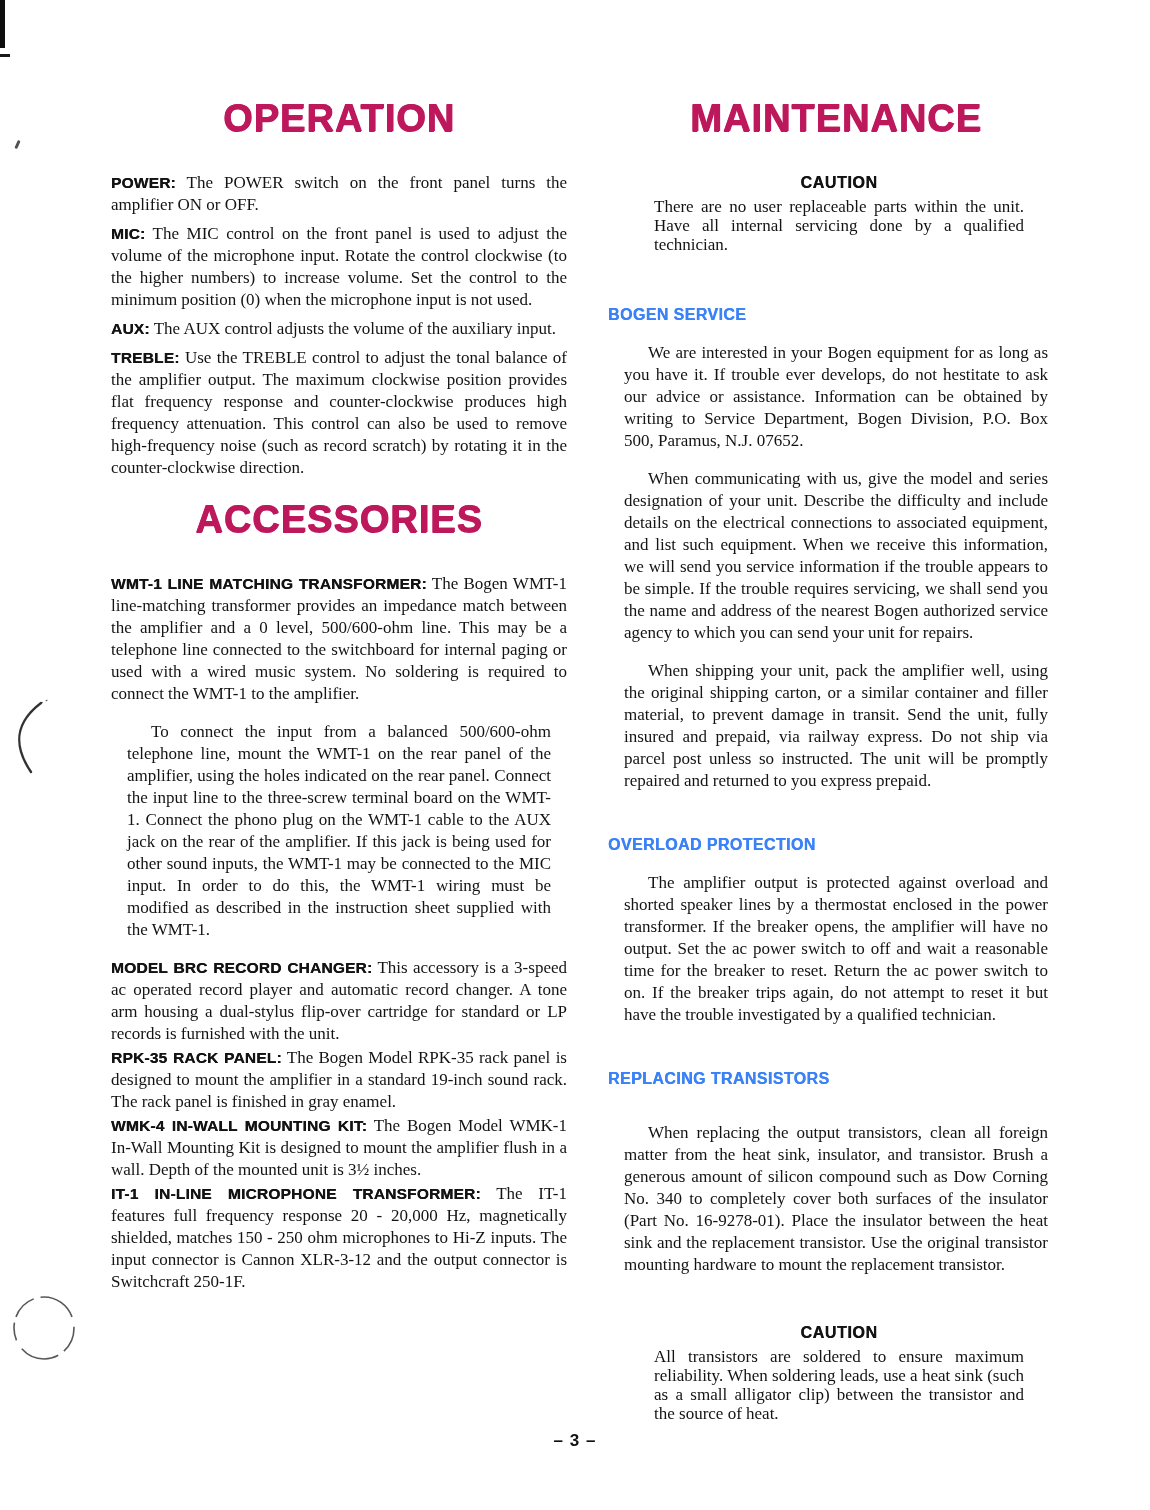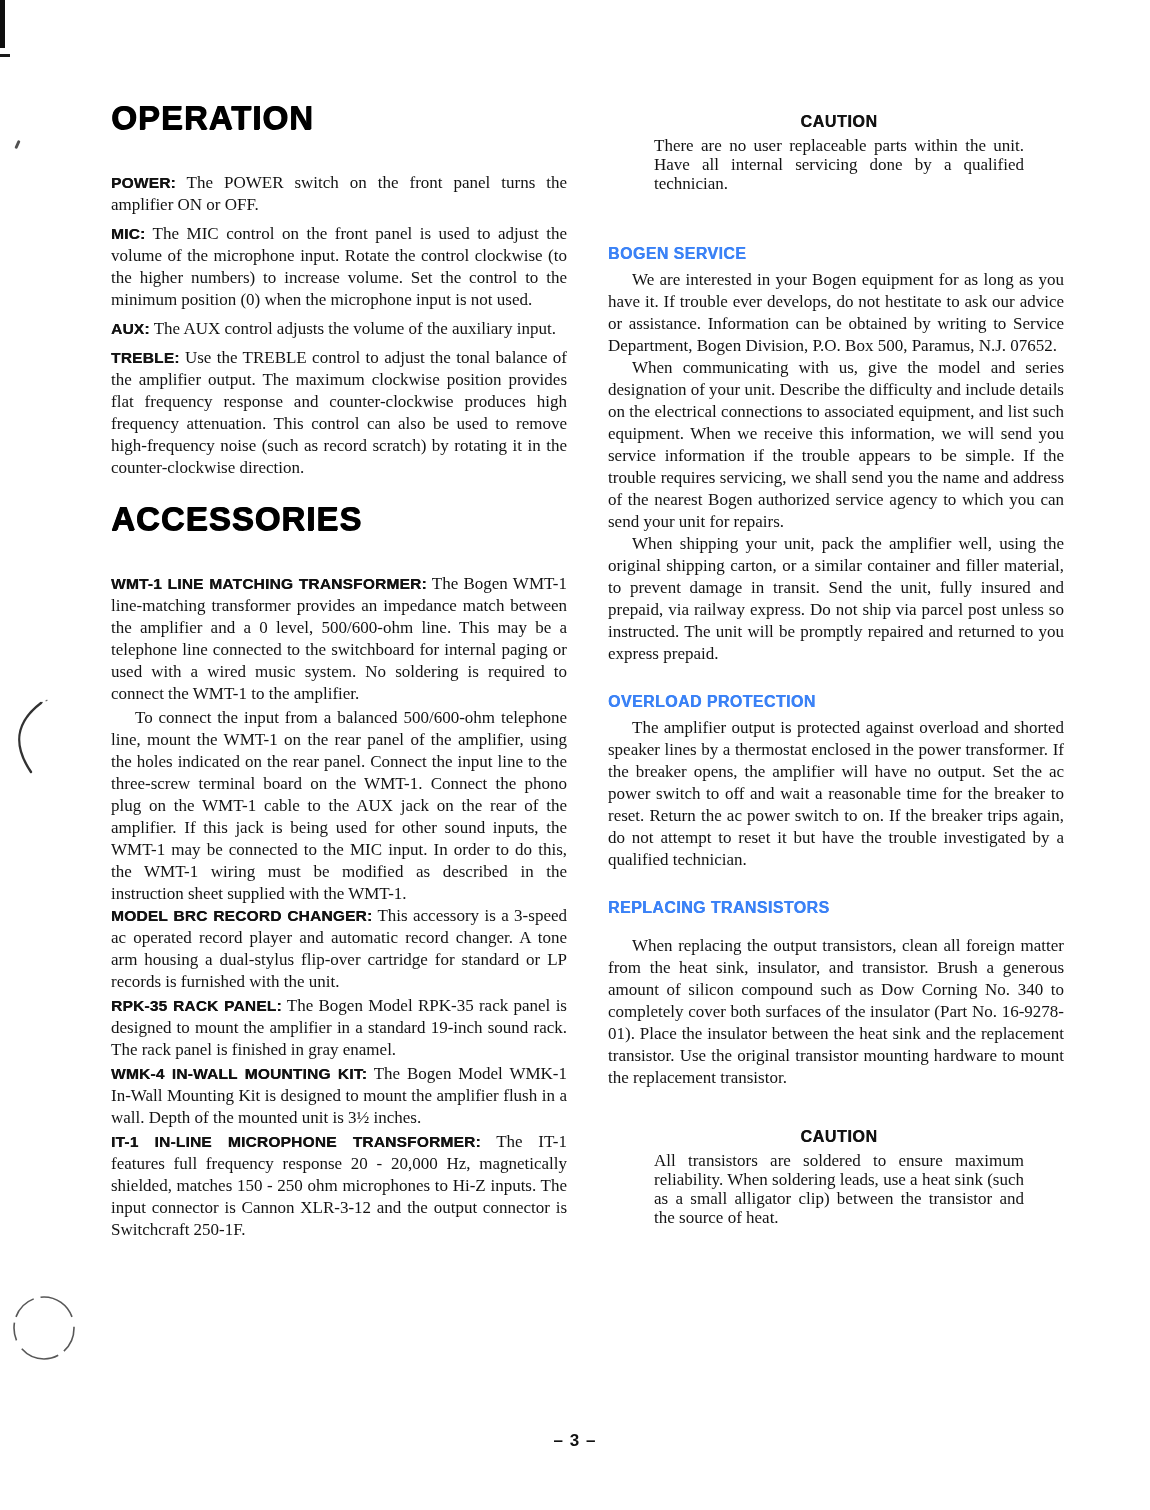--- a/index.html
+++ b/index.html
@@ -19,26 +19,26 @@
     font-size: 17px;
     line-height: 22px;
     color: #131313;
   }
   .col-left  { left: 111px; top: 100px; width: 456px; }
   .col-right { left: 608px; top: 100px; width: 456px; }
 
   .big-heading {
     font-family: "Liberation Sans", sans-serif;
     font-weight: bold;
-    font-size: 33px;
+    font-size: 38px;
     line-height: 36px;
     letter-spacing: 1px;
-    text-align: left;
+    text-align: center;
     margin: 0 0 36px 0;
-    color: #000000;
+    color: #be185d;
     text-shadow: 0.9px 0 0 currentColor, 0 0.5px 0 currentColor;
   }
   .sub-heading {
     font-family: "Liberation Sans", sans-serif;
     font-weight: bold;
     font-size: 16px;
     letter-spacing: 0.4px;
     margin: 0 0 4px 0;
     text-align: left;
     color: #3b82f6;
@@ -46,23 +46,23 @@
   }
   .run-label {
     font-family: "Liberation Sans", sans-serif;
     font-weight: bold;
     font-size: 15.5px;
     letter-spacing: 0.2px;
     text-shadow: 0.3px 0 0 currentColor;
   }
   p { margin: 0 0 7px 0; }
   p.tight { margin: 0 0 2px 0; }
-  p.indent { text-indent: 24px; margin: 0; }
+  p.indent { text-indent: 24px; margin: 16px; }
 
-  .caution-block { margin: 11px 40px 0 46px; }
+  .caution-block { margin: 4px 40px 0 46px; }
   .caution-title {
     font-family: "Liberation Sans", sans-serif;
     font-weight: bold;
     font-size: 16px;
     letter-spacing: 0.6px;
     text-align: center;
     margin: 0 0 3px 0;
     text-shadow: 0.35px 0 0 currentColor;
   }
   .caution-text {
@@ -135,20 +135,21 @@
     <p class="tight"><span class="run-label">RPK-35 RACK PANEL:</span> <span>The Bogen Model RPK-35 rack panel is designed to mount the amplifier in a standard 19-inch sound rack. The rack panel is finished in gray enamel.</span></p>
 
     <p class="tight"><span class="run-label">WMK-4 IN-WALL MOUNTING KIT:</span> <span>The Bogen Model WMK-1 In-Wall Mounting Kit is designed to mount the amplifier flush in a wall. Depth of the mounted unit is 3½ inches.</span></p>
 
     <p class="tight"><span class="run-label">IT-1 IN-LINE MICROPHONE TRANSFORMER:</span> <span>The IT-1 features full frequency response 20 - 20,000 Hz, magnetically shielded, matches 150 - 250 ohm microphones to Hi-Z inputs. The input connector is Cannon XLR-3-12 and the output connector is Switchcraft 250-1F.</span></p>
 
   </div>
 
   <div class="col col-right">
 
+    <h1 class="big-heading">MAINTENANCE</h1>
 
     <div class="caution-block">
       <div class="caution-title">CAUTION</div>
       <p class="caution-text">There are no user replaceable parts within the unit. Have all internal servicing done by a qualified technician.</p>
     </div>
 
     <div class="gap-lg"></div>
 
     <h2 class="sub-heading">BOGEN SERVICE</h2>
     <p class="indent">We are interested in your Bogen equipment for as long as you have it. If trouble ever develops, do not hestitate to ask our advice or assistance. Information can be obtained by writing to Service Department, Bogen Division, P.O. Box 500, Paramus, N.J. 07652.</p>

